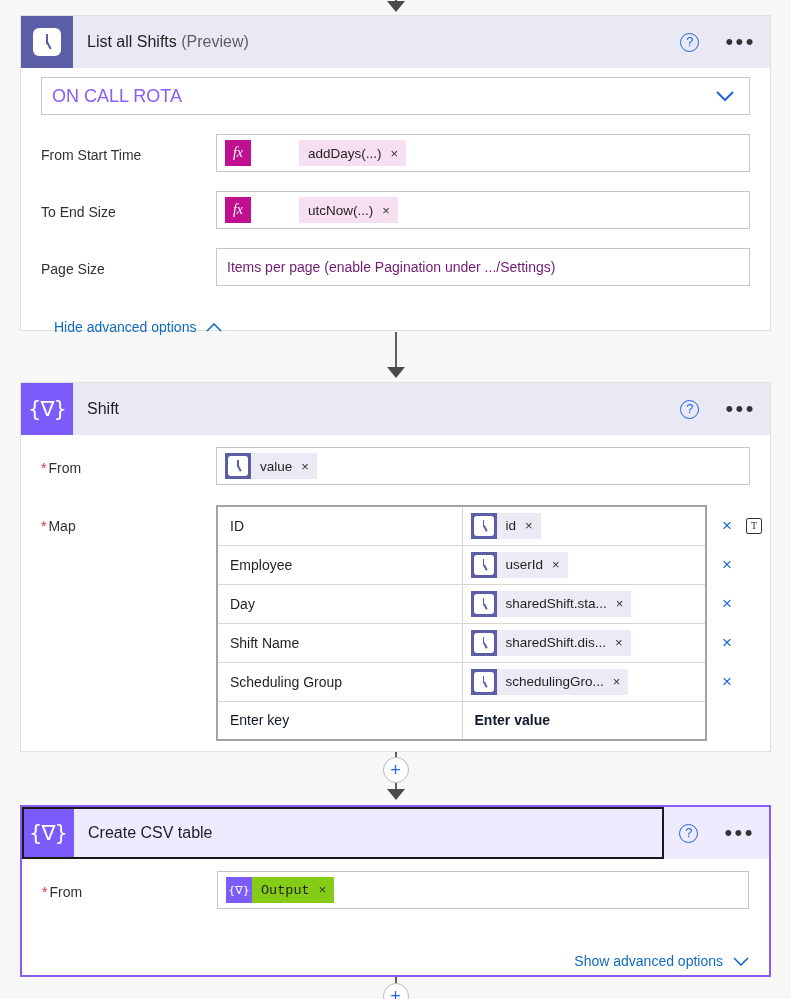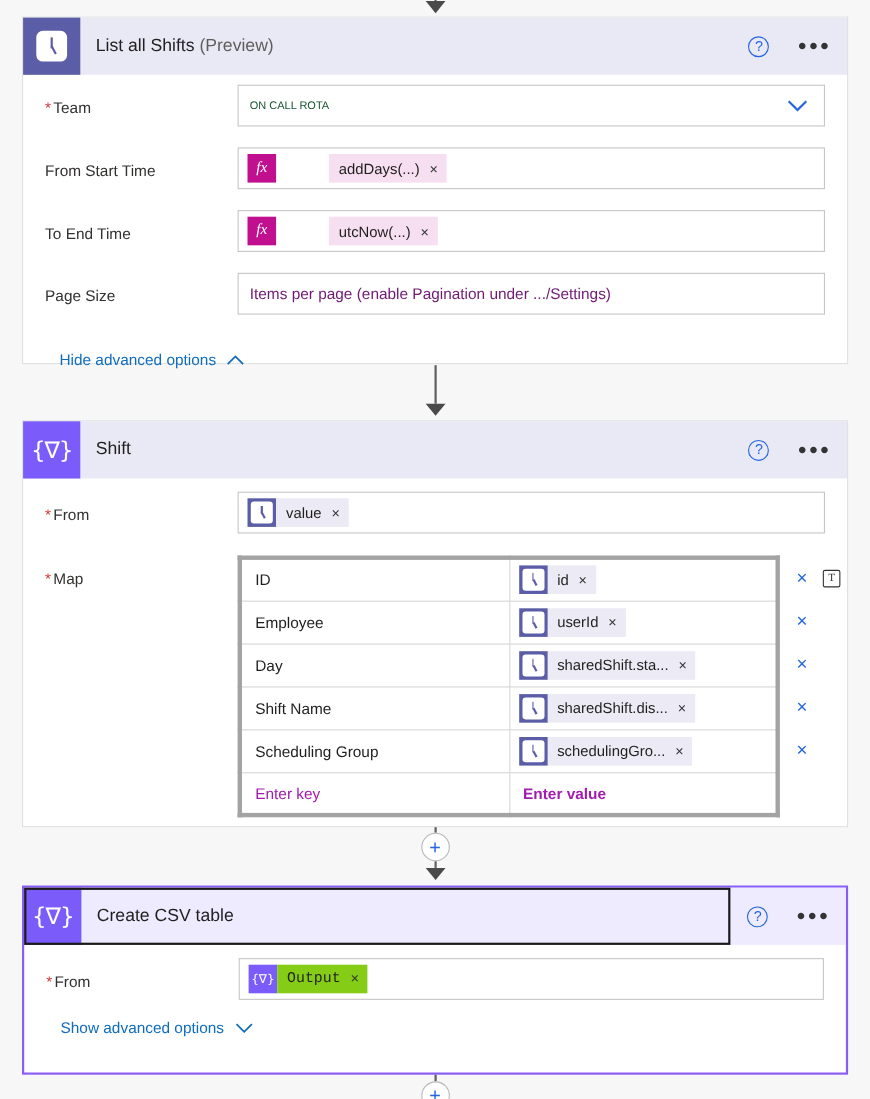--- a/index.html
+++ b/index.html
@@ -146,22 +146,22 @@
     border: 1px solid #c8c6c4;
     background: #ffffff;
     min-height: 38px;
     box-sizing: border-box;
     display: flex;
     align-items: center;
     padding: 0 10px;
     position: relative;
   }
   .field .value-text {
-    font-size: 10px;
-    color: #14532d;
+    font-size: 18px;
+    color: #8b5cf6;
   }
   .field .placeholder-text {
     font-size: 14px;
     color: #701a75;
   }
   .chevron {
     position: absolute;
     right: 14px;
     top: 50%;
     transform: translateY(-50%);
@@ -261,39 +261,39 @@
     display: inline-block;
   }
 
   
   .map-wrap {
     flex: 1;
     display: flex;
     align-items: flex-start;
   }
   .map-table {
-    border: 4px solid #a3a3a3;
+    border: 2px solid #a3a3a3;
     border-collapse: collapse;
     width: 489px;
     background: #ffffff;
     table-layout: fixed;
   }
   .map-table td {
     border: 1px solid #d8d6d4;
     height: 39px;
     padding: 0 12px;
     font-size: 14px;
     color: #201f1e;
     vertical-align: middle;
     box-sizing: border-box;
     overflow: hidden;
   }
   .map-table td.key-cell { width: 245px; }
   .map-table td.val-cell { width: 244px; padding: 0 8px; }
-  .map-table td .ph { color: #a21caf; }
+  .map-table td .ph { color: #0f172a; }
 
   .row-actions {
     width: 70px;
     display: flex;
     align-items: center;
     gap: 14px;
     padding-left: 15px;
     height: 39px;
     box-sizing: border-box;
   }
@@ -393,23 +393,20 @@
     </div>
     <div class="header-actions">
       <div class="help-icon">?</div>
       <div class="ellipsis-icon">•••</div>
     </div>
   </div>
 
   <div class="card-body" style="padding-top:9px;">
 
     <div class="form-row">
-      <div class="form-label">
-        <span class="req-star">*</span><span>Team</span>
-      </div>
       <div class="field" style="height:38px;">
         <span class="value-text">ON CALL ROTA</span>
         <svg class="chevron" width="20" height="12" viewBox="0 0 20 12">
           <path d="M2 2 L10 10 L18 2" stroke="#2266dd" stroke-width="2" fill="none"></path>
         </svg>
       </div>
     </div>
 
     <div class="form-row" style="margin-top:9px;">
       <div class="form-label">From Start Time</div>
@@ -418,21 +415,21 @@
           <span class="chip-icon">fx</span>
           <span class="chip-body">
             <span>addDays(...)</span>
             <span class="chip-x">×</span>
           </span>
         </span>
       </div>
     </div>
 
     <div class="form-row" style="margin-top:9px;">
-      <div class="form-label">To End Time</div>
+      <div class="form-label">To End Size</div>
       <div class="field" style="height:38px; padding-left:8px;">
         <span class="chip expr">
           <span class="chip-icon">fx</span>
           <span class="chip-body">
             <span>utcNow(...)</span>
             <span class="chip-x">×</span>
           </span>
         </span>
       </div>
     </div>
@@ -639,21 +636,21 @@
         <span class="chip outtoken">
           <span class="chip-icon">{∇}</span>
           <span class="chip-body">
             <span>Output</span>
             <span class="chip-x">×</span>
           </span>
         </span>
       </div>
     </div>
 
-    <div class="adv-link" style="margin-left:13px; margin-top:7px;">
+    <div class="adv-link" style="margin-left:13px; margin-top:34px;justify-content:flex-end;">
       <span>Show advanced options</span>
       <svg class="caret" width="16" height="9" viewBox="0 0 16 9">
         <path d="M1 1 L8 8 L15 1" stroke="#0f6cbd" stroke-width="1.6" fill="none"></path>
       </svg>
     </div>
   </div>
 </div>
 
 <div class="connector" style="top:977px;">
   <div style="display:flex;flex-direction:column;align-items:center;">

